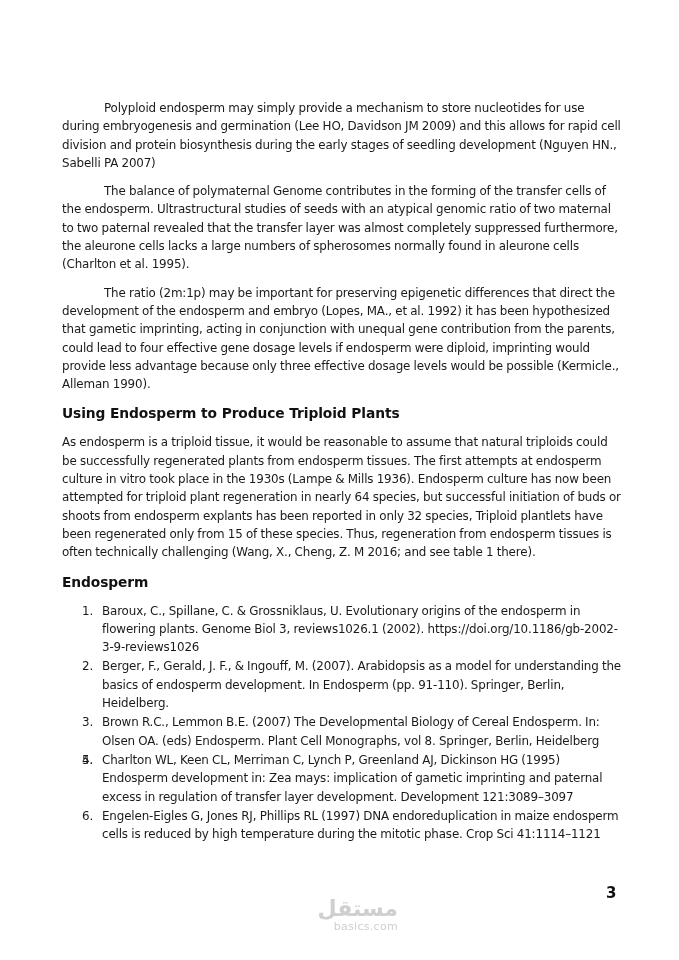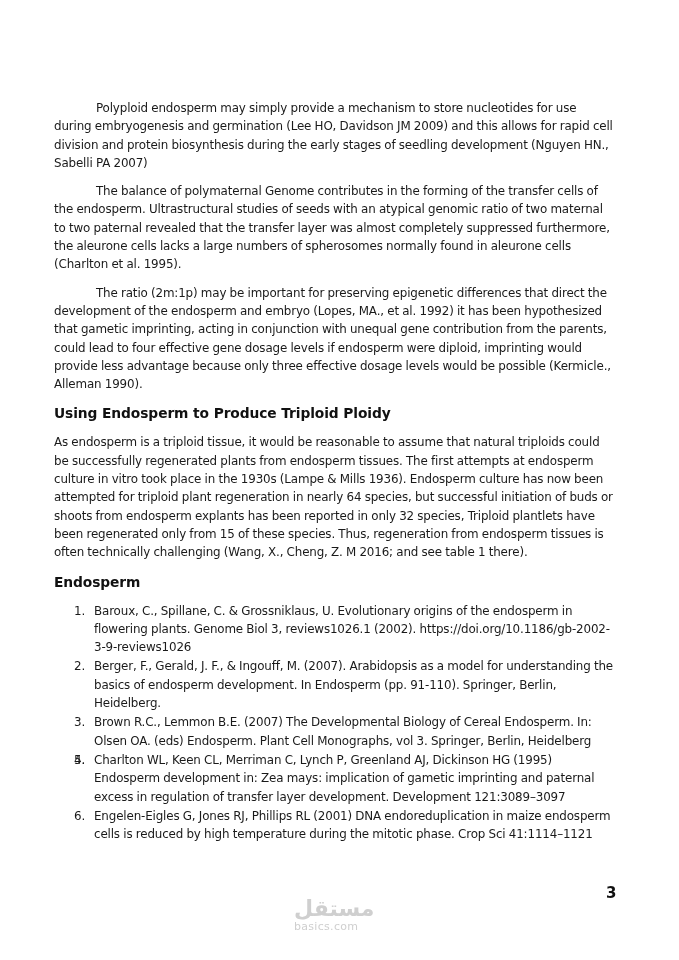--- a/index.html
+++ b/index.html
@@ -1,21 +1,21 @@
 <!DOCTYPE html>
 <html><head>
   <meta charset="utf-8">
   <style>
     html, body { margin: 0; padding: 0; background: #ffffff; }
     body {
       width: 679px; height: 960px; position: relative; overflow: hidden;
       font-family: "DejaVu Sans", "Liberation Sans", sans-serif;
       color: #1a1a1a;
     }
-    .page { position: absolute; left: 54px; top: 99px; width: 560px; }
+    .page { position: absolute; left: 62px; top: 99px; width: 560px; }
     p.para {
       margin: 0 0 10px 0;
       font-size: 11.9px; line-height: 18.3px;
       letter-spacing: -0.15px; word-spacing: -0.3px;
     }
     p.indent { text-indent: 42px; }
     h2.heading {
       font-size: 13.8px; font-weight: bold; margin: 0 0 10px 0; line-height: 20px;
       letter-spacing: -0.1px; color: #111;
     }
@@ -24,45 +24,45 @@
       position: relative; padding-left: 40px;
       font-size: 11.9px; line-height: 18.3px;
       letter-spacing: -0.15px; word-spacing: -0.3px; margin-bottom: 1px;
     }
     ol.refs li .num { position: absolute; left: 20px; top: 0; }
     .page-number {
       position: absolute; left: 606px; top: 884px;
       font-size: 15px; font-weight: bold; color: #111;
     }
     .watermark {
-      position: absolute; left: 294px; top: 897px; width: 86px;
-      text-align: left; color: #cfcfcf;
+      position: absolute; left: 312px; top: 897px; width: 86px;
+      text-align: right; color: #cfcfcf;
     }
     .watermark .ar { font-size: 22px; line-height: 24px; font-weight: bold; }
     .watermark .lat { font-size: 11px; line-height: 12px; letter-spacing: 0.3px; }
   </style>
 </head>
 <body>
 
 <div class="page">
   <p class="para indent">Polyploid endosperm may simply provide a mechanism to store nucleotides for use during embryogenesis and germination (Lee HO, Davidson JM 2009) and this allows for rapid cell division and protein biosynthesis during the early stages of seedling development (Nguyen HN., Sabelli PA 2007)</p>
   <p class="para indent">The balance of polymaternal Genome contributes in the forming of the transfer cells of the endosperm. Ultrastructural studies of seeds with an atypical genomic ratio of two maternal to two paternal revealed that the transfer layer was almost completely suppressed furthermore, the aleurone cells lacks a large numbers of spherosomes normally found in aleurone cells (Charlton et al. 1995).</p>
   <p class="para indent">The ratio (2m:1p) may be important for preserving epigenetic differences that direct the development of the endosperm and embryo (Lopes, MA., et al. 1992) it has been hypothesized that gametic imprinting, acting in conjunction with unequal gene contribution from the parents, could lead to four effective gene dosage levels if endosperm were diploid, imprinting would provide less advantage because only three effective dosage levels would be possible (Kermicle., Alleman 1990).</p>
 
-  <h2 class="heading">Using Endosperm to Produce Triploid Ploidy</h2>
+  <h2 class="heading">Using Endosperm to Produce Triploid Plants</h2>
   <p class="para">As endosperm is a triploid tissue, it would be reasonable to assume that natural triploids could be successfully regenerated plants from endosperm tissues. The first attempts at endosperm culture in vitro took place in the 1930s (Lampe &amp; Mills 1936). Endosperm culture has now been attempted for triploid plant regeneration in nearly 64 species, but successful initiation of buds or shoots from endosperm explants has been reported in only 32 species, Triploid plantlets have been regenerated only from 15 of these species. Thus, regeneration from endosperm tissues is often technically challenging (Wang, X., Cheng, Z. M 2016; and see table 1 there).</p>
 
   <h2 class="heading">Endosperm</h2>
   <ol class="refs">
     <li><span class="num">1.</span><span>Baroux, C., Spillane, C. &amp; Grossniklaus, U. Evolutionary origins of the endosperm in flowering plants. Genome Biol 3, reviews1026.1 (2002). https://doi.org/10.1186/gb-2002-3-9-reviews1026</span></li>
     <li><span class="num">2.</span><span>Berger, F., Gerald, J. F., &amp; Ingouff, M. (2007). Arabidopsis as a model for understanding the basics of endosperm development. In Endosperm (pp. 91-110). Springer, Berlin, Heidelberg.</span></li>
-    <li><span class="num">3.</span><span>Brown R.C., Lemmon B.E. (2007) The Developmental Biology of Cereal Endosperm. In: Olsen OA. (eds) Endosperm. Plant Cell Monographs, vol 3. Springer, Berlin, Heidelberg</span></li>
+    <li><span class="num">3.</span><span>Brown R.C., Lemmon B.E. (2007) The Developmental Biology of Cereal Endosperm. In: Olsen OA. (eds) Endosperm. Plant Cell Monographs, vol 8. Springer, Berlin, Heidelberg</span></li>
     <li><span class="num">4.</span></li>
     <li><span class="num">5.</span><span>Charlton WL, Keen CL, Merriman C, Lynch P, Greenland AJ, Dickinson HG (1995) Endosperm development in: Zea mays: implication of gametic imprinting and paternal excess in regulation of transfer layer development. Development 121:3089–3097</span></li>
-    <li><span class="num">6.</span><span>Engelen-Eigles G, Jones RJ, Phillips RL (2001) DNA endoreduplication in maize endosperm cells is reduced by high temperature during the mitotic phase. Crop Sci 41:1114–1121</span></li>
+    <li><span class="num">6.</span><span>Engelen-Eigles G, Jones RJ, Phillips RL (1997) DNA endoreduplication in maize endosperm cells is reduced by high temperature during the mitotic phase. Crop Sci 41:1114–1121</span></li>
   </ol>
 </div>
 
 <div class="page-number">3</div>
 
 <div class="watermark">
   <div class="ar">مستقل</div>
   <div class="lat">basics.com</div>
 </div>
 

